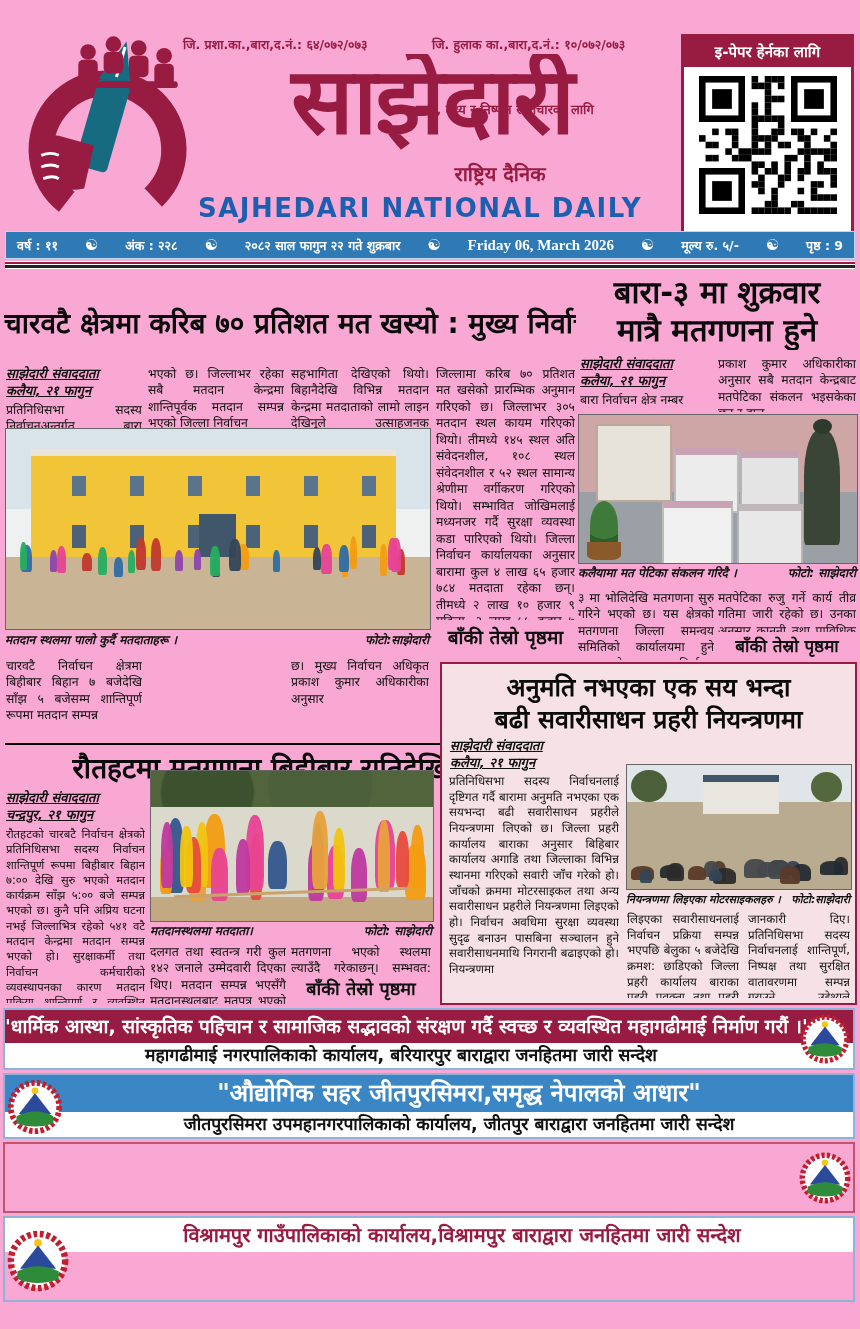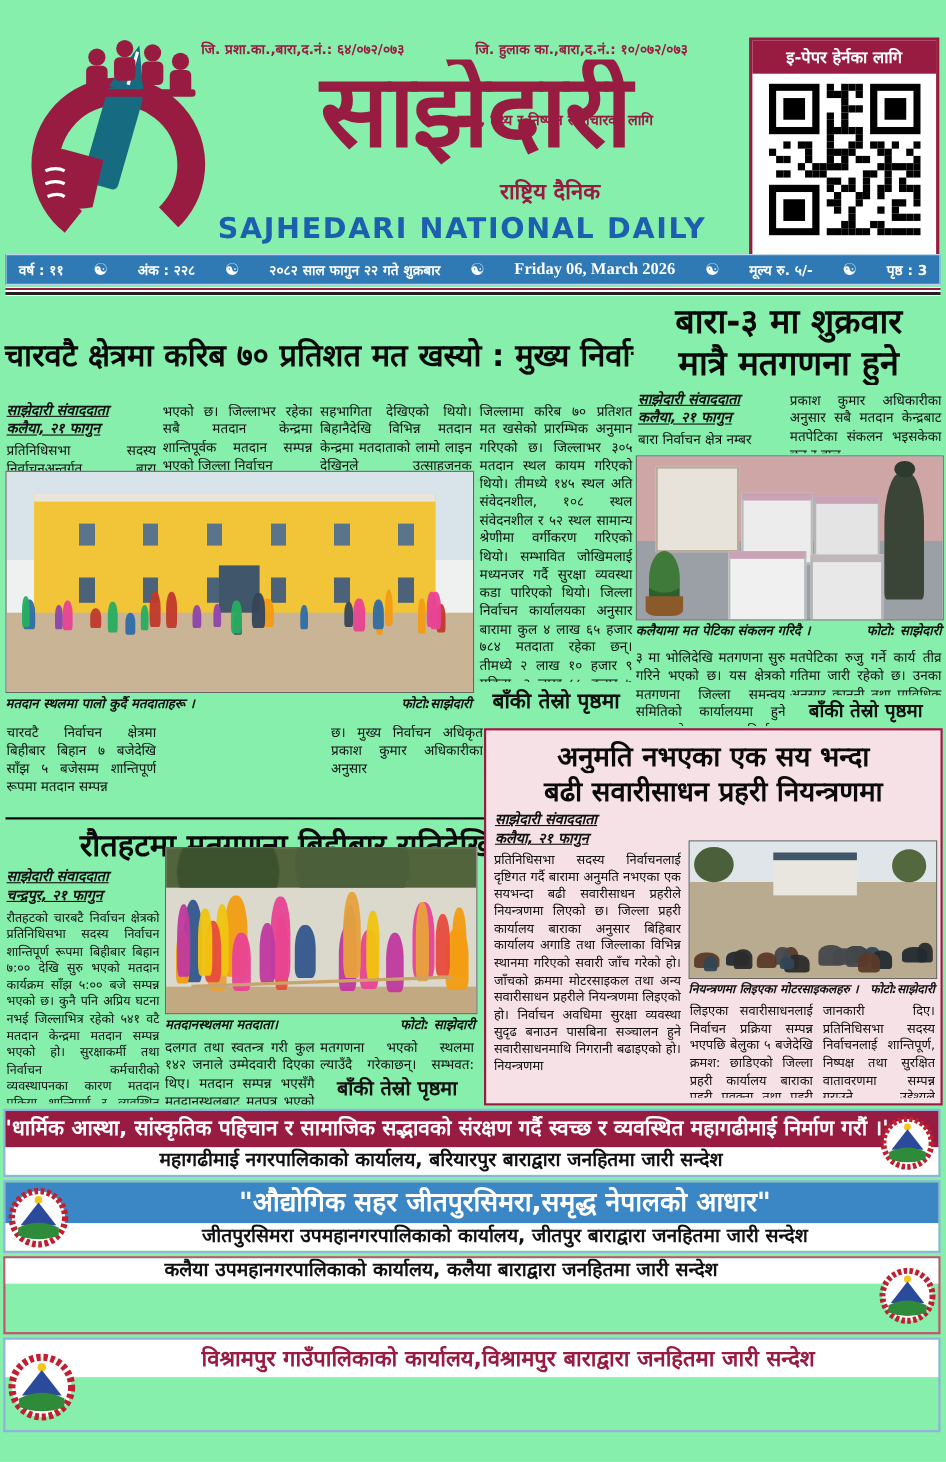--- a/index.html
+++ b/index.html
@@ -1,16 +1,16 @@
 <!DOCTYPE html>
 <html><head>
 <meta charset="utf-8">
 <style>
   html,body{margin:0;padding:0;background:#f2f2f2;}
-  #page{position:relative;width:860px;height:1329px;background:#86efac;margin:0 auto;overflow:hidden;
+  #page{position:relative;width:860px;height:1329px;background:#f9a8d4;margin:0 auto;overflow:hidden;
         font-family:"DejaVu Sans","Liberation Sans",sans-serif;color:#111;}
   .abs{position:absolute;}
   .maroon{color:#981c42;}
   .bold{font-weight:700;}
   .center{text-align:center;}
   .nowrap{white-space:nowrap;overflow:hidden;}
   .reg{font-size:12.5px;font-weight:700;color:#981c42;}
   .masthead{font-size:92px;font-weight:700;color:#981c42;line-height:1.05;letter-spacing:-2px;}
   .engname{font-size:26px;font-weight:700;color:#1b5fae;letter-spacing:1.5px;}
   .datebar{background:#2f79b5;color:#fff;display:flex;align-items:center;justify-content:space-between;
@@ -214,21 +214,21 @@
     <span>वर्ष : ११</span>
     <span class="yy">☯</span>
     <span>अंक : २२८</span>
     <span class="yy">☯</span>
     <span>२०८२ साल फागुन २२ गते शुक्रबार</span>
     <span class="yy">☯</span>
     <span class="eng">Friday 06, March 2026</span>
     <span class="yy">☯</span>
     <span>मूल्य रु. ५/-</span>
     <span class="yy">☯</span>
-    <span>पृष्ठ : 3</span>
+    <span>पृष्ठ : 9</span>
   </div>
   <div class="abs stripe" style="left:5px;top:261px;width:850px;height:8px"></div>
 
   <div class="abs headline center nowrap" style="left:4px;top:303px;width:572px;font-size:28px">चारवटै क्षेत्रमा करिब ७० प्रतिशत मत खस्यो : मुख्य निर्वाचन अधिकृत</div>
 
   <div class="abs byl" style="left:6px;top:366px">साझेदारी संवाददाता</div>
   <div class="abs byl" style="left:6px;top:383px">कलैया, २१ फागुन</div>
 
   <div class="abs col" style="left:6px;top:402px;width:136px;height:28px">प्रतिनिधिसभा सदस्य निर्वाचनअन्तर्गत बारा जिल्लाका</div>
   <div class="abs col" style="left:148px;top:366px;width:136px;height:62px">भएको छ। जिल्लाभर रहेका सबै मतदान केन्द्रमा शान्तिपूर्वक मतदान सम्पन्न भएको जिल्ला निर्वाचन</div>
@@ -272,21 +272,21 @@
         <i style="left: 48.1915%; bottom: 1.70735%; width: 9.25543px; height: 30.5716px; border-radius: 45% 45% 18% 18%; background: rgb(39, 174, 96); opacity: 0.95;"></i>
         <i style="left: 81.0397%; bottom: 15.9592%; width: 7.8187px; height: 33.7415px; border-radius: 45% 45% 18% 18%; background: rgb(243, 156, 18); opacity: 0.95;"></i>
       </div>
   </div>
   <div class="abs caprow" style="left:5px;top:631px;width:424px">
     <span>मतदान स्थलमा पालो कुर्दै मतदाताहरू ।</span>
     <span>फोटो:साझेदारी</span>
   </div>
 
   <div class="abs col" style="left:6px;top:658px;width:136px;height:84px">चारवटै निर्वाचन क्षेत्रमा बिहीबार बिहान ७ बजेदेखि साँझ ५ बजेसम्म शान्तिपूर्ण रूपमा मतदान सम्पन्न</div>
-  <div class="abs col" style="left:301px;top:658px;width:138px;height:84px">छ। मुख्य निर्वाचन अधिकृत प्रकाश कुमार अधिकारीका अनुसार</div>
+  <div class="abs col" style="left:291px;top:658px;width:138px;height:84px">छ। मुख्य निर्वाचन अधिकृत प्रकाश कुमार अधिकारीका अनुसार</div>
 
   <div class="abs" style="left:5px;top:743px;width:570px;height:2px;background:#000"></div>
 
   <div class="abs headline center nowrap" style="left:4px;top:748px;width:572px;font-size:28px">रौतहटमा मतगणना बिहीबार रातिदेखि गरिने</div>
   <div class="abs byl" style="left:6px;top:790px">साझेदारी संवाददाता</div>
   <div class="abs byl" style="left:6px;top:807px">चन्द्रपुर, २१ फागुन</div>
   <div class="abs col" style="left:6px;top:827px;width:139px;height:176px;font-size:11.4px">रौतहटको चारबटै निर्वाचन क्षेत्रको प्रतिनिधिसभा सदस्य निर्वाचन शान्तिपूर्ण रूपमा बिहीबार बिहान ७:०० देखि सुरु भएको मतदान कार्यक्रम साँझ ५:०० बजे सम्पन्न भएको छ। कुनै पनि अप्रिय घटना नभई जिल्लाभित्र रहेको ५४१ वटै मतदान केन्द्रमा मतदान सम्पन्न भएको हो। सुरक्षाकर्मी तथा निर्वाचन कर्मचारीको व्यवस्थापनका कारण मतदान प्रक्रिया शान्तिपूर्ण र व्यवस्थित रूपमा सम्पन्न भएको रौतहटका प्रमुख जिल्ला अधिकारी दिनेशसागर भुसालले जानकारी दिएकाछन्। रौतहटमा</div>
 
   <div class="abs photo" style="left:150px;top:770px;width:282px;height:150px">
     <div style="position:absolute;inset:0;background:#dbd8cc"></div>
@@ -413,21 +413,20 @@
     <span class="l2" style="height:25px;line-height:25px;font-size:17.5px;padding-left:60px">जीतपुरसिमरा उपमहानगरपालिकाको कार्यालय, जीतपुर बाराद्वारा जनहितमा जारी सन्देश</span>
     <svg class="abs" style="left:2px;top:2px" width="56" height="60" viewBox="0 0 48 52">
       <circle cx="24" cy="26" r="21" fill="#fff" stroke="#c01f2f" stroke-width="5" stroke-dasharray="3 2"></circle>
       <circle cx="24" cy="12" r="3" fill="#f5c518"></circle>
       <path d="M10 32 L24 14 L38 32 Z" fill="#2b4a9b"></path>
       <path d="M8 34 Q24 26 40 34 L40 40 Q24 46 8 40 Z" fill="#2e8b3a"></path>
     </svg>
   </div>
 
   <div class="abs banner" style="left:3px;top:1142px;width:852px;height:71px;border:2px solid #c4546e">
-    <span class="l2" style="height:23px;line-height:23px;font-size:17.5px;padding-right:56px">कलैया उपमहानगरपालिकाको कार्यालय, कलैया बाराद्वारा जनहितमा जारी सन्देश</span>
     <svg class="abs" style="right:2px;top:3px" width="52" height="62" viewBox="0 0 48 52">
       <circle cx="24" cy="26" r="21" fill="#fff" stroke="#c01f2f" stroke-width="5" stroke-dasharray="3 2"></circle>
       <circle cx="24" cy="12" r="3" fill="#f5c518"></circle>
       <path d="M10 32 L24 14 L38 32 Z" fill="#2b4a9b"></path>
       <path d="M8 34 Q24 26 40 34 L40 40 Q24 46 8 40 Z" fill="#2e8b3a"></path>
     </svg>
   </div>
 
   <div class="abs banner" style="left:3px;top:1216px;width:852px;height:86px;border:2px solid #8fb3d9">
     <span class="l2" style="height:34px;line-height:34px;font-size:20px;color:#981c42;padding-left:66px">विश्रामपुर गाउँपालिकाको कार्यालय,विश्रामपुर बाराद्वारा जनहितमा जारी सन्देश</span>

